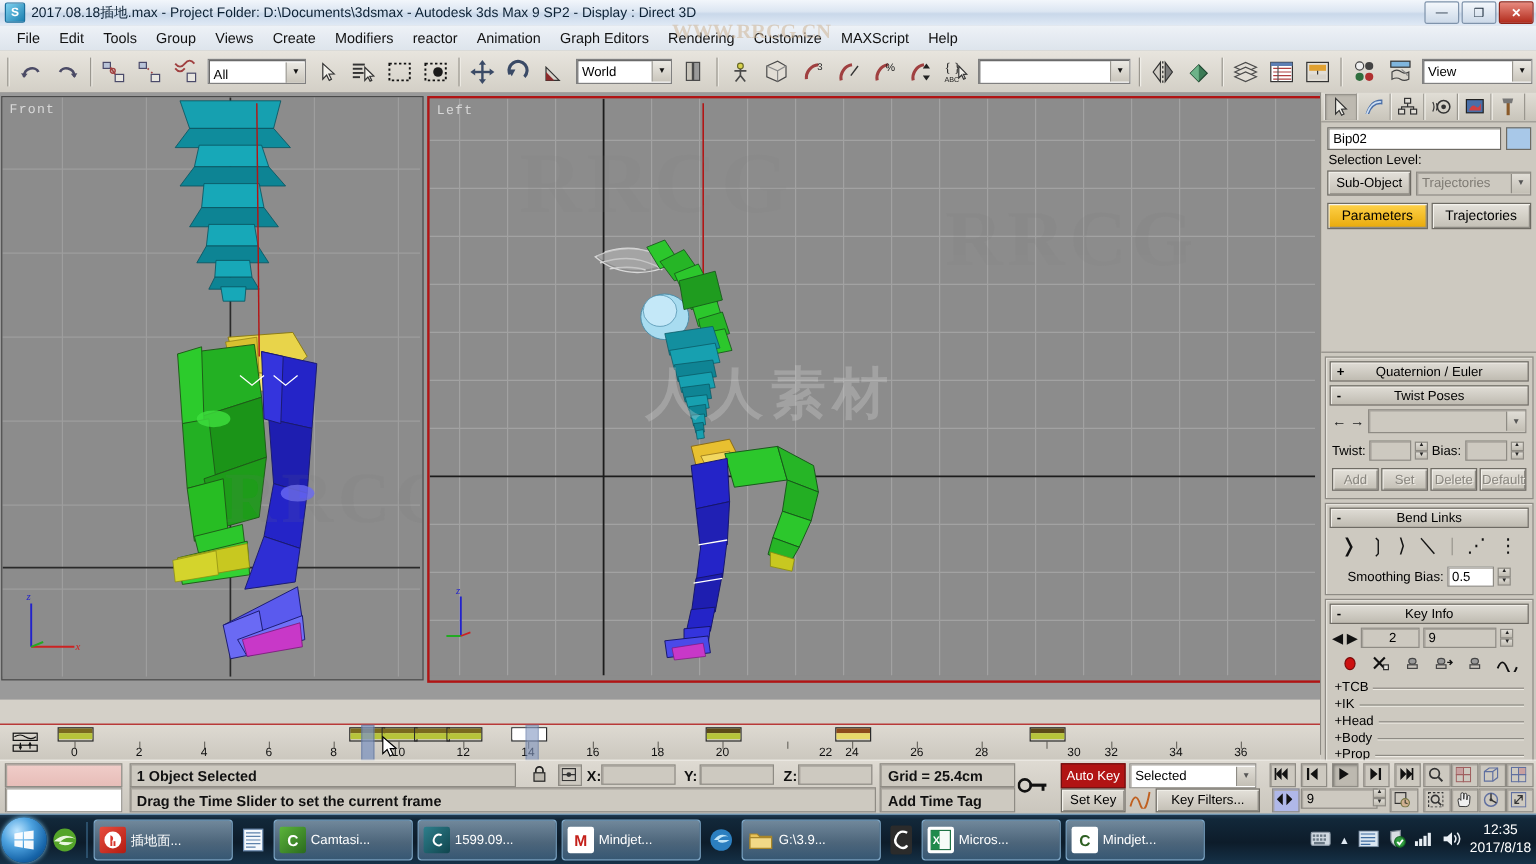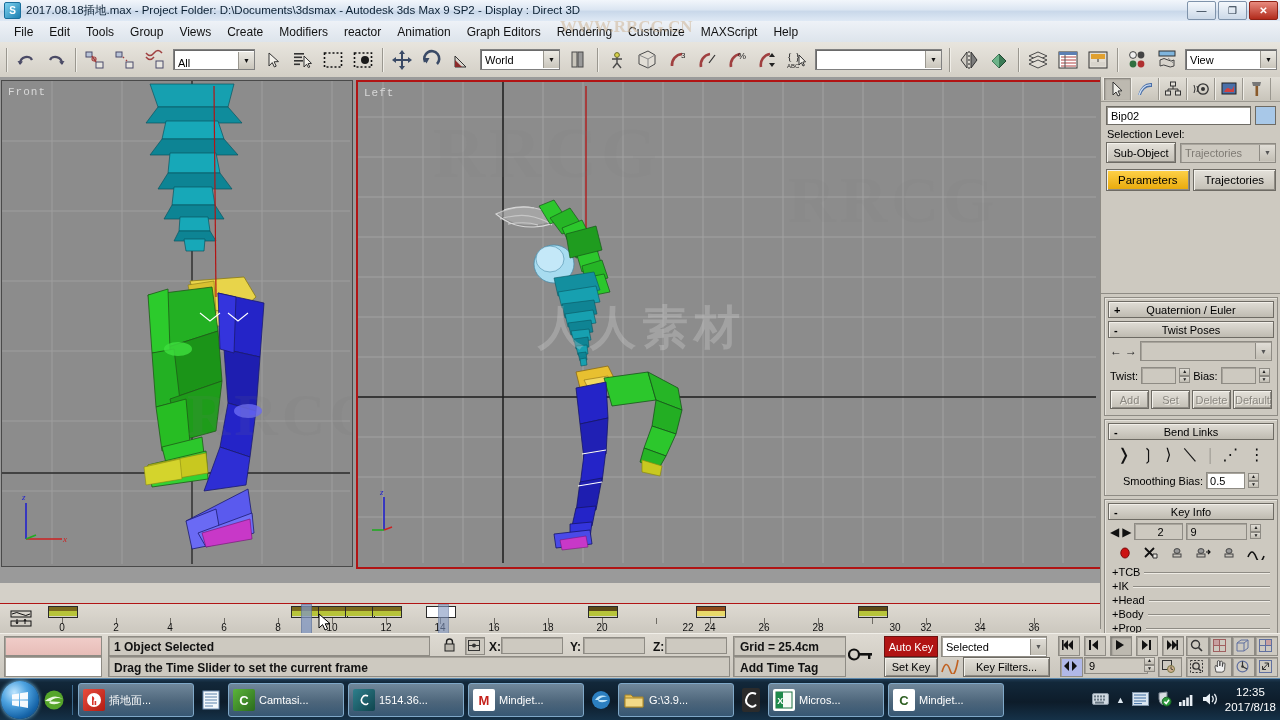--- a/index.html
+++ b/index.html
@@ -1131,21 +1131,21 @@
     <div class="taskitem">
       <div class="ti-ico" style="background:linear-gradient(135deg,#5bb43a,#2b6b1e);">C</div>
       <span class="ti-lbl">Camtasi...</span>
     </div>
     <div class="taskitem">
       <div class="ti-ico" style="background:linear-gradient(135deg,#2e7f8c,#10454e);">
         <svg width="14" height="14" viewBox="0 0 14 14">
             <path d="M11 3 q-4 -2 -6 2 q-2 4 2 6 q3 1.4 4 -1" fill="none" stroke="#fff" stroke-width="1.6"></path>
           </svg>
       </div>
-      <span class="ti-lbl">1514.36...</span>
+      <span class="ti-lbl">1599.09...</span>
     </div>
     <div class="taskitem">
       <div class="ti-ico" style="background:#fff;color:#c4201a;">M</div>
       <span class="ti-lbl">Mindjet...</span>
     </div>
     <div class="qlaunch">
       <svg width="24" height="24" viewBox="0 0 24 24">
           <circle cx="12" cy="12" r="9" fill="#2c7fc0"></circle>
           <path d="M6 12 q5 -7 12 -3 q-6 -1 -9 4 q5 3 10 -1" fill="#bfe4f8"></path>
         </svg>

